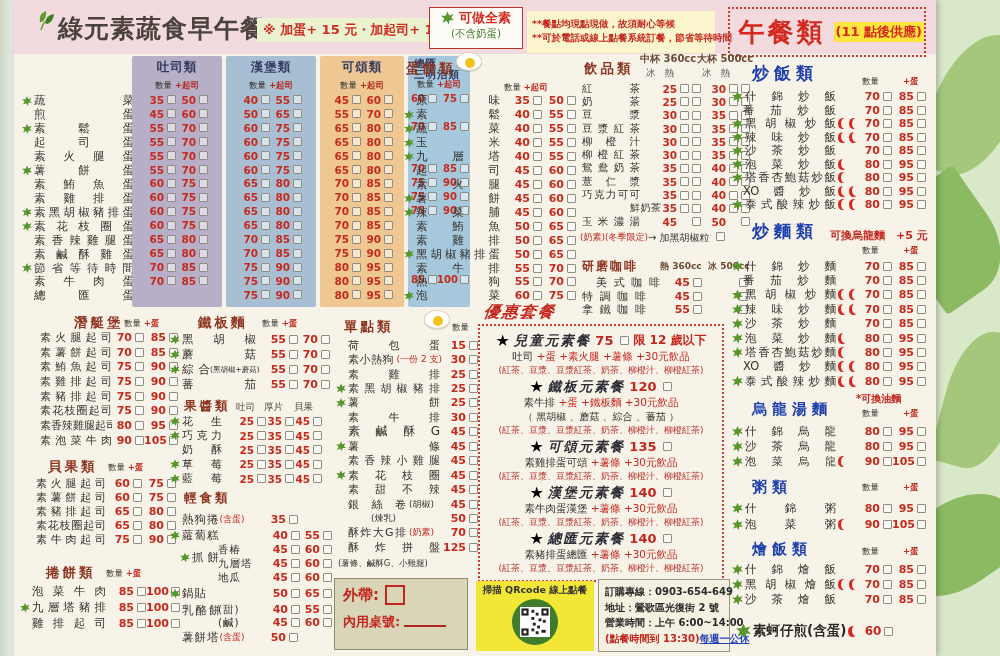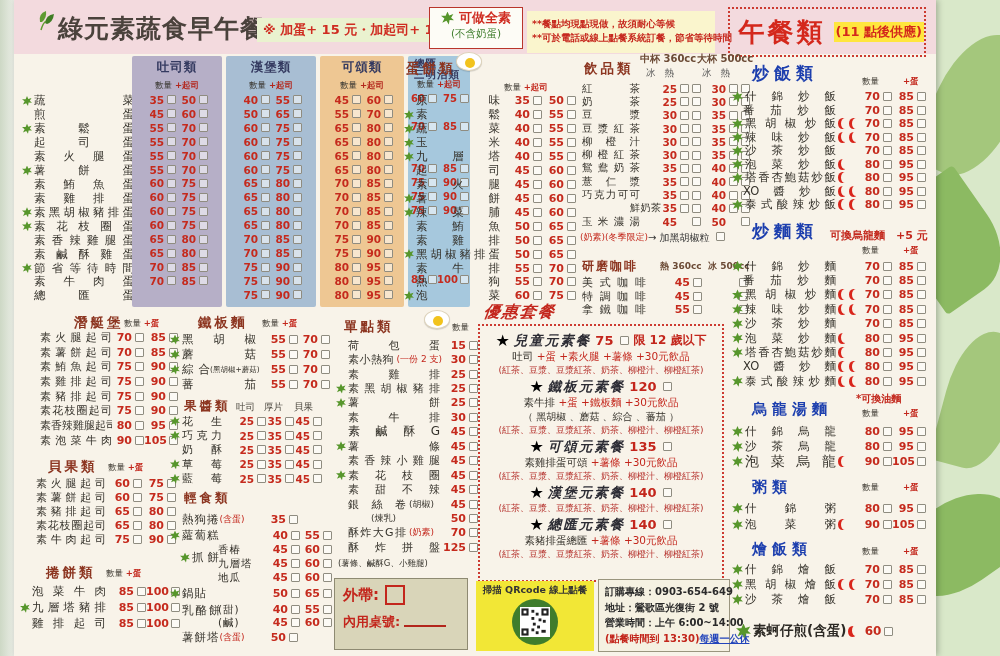--- a/index.html
+++ b/index.html
@@ -774,21 +774,21 @@
         </span>
       </div>
     </div>
   <div class="abs note-red" style="left:580px;top:231px;font-size:9px;">(奶素)(冬季限定)</div>
   <div class="abs" style="left:648px;top:231px;font-size:10px;color:#333;"><span>→ 加黑胡椒粒</span> <span class="cb"></span></div>
   <div class="abs" style="left:582px;top:258px;color:#8c3520;font-weight:bold;font-size:12px;letter-spacing:2px;">研磨咖啡</div>
   <div class="abs" style="left:660px;top:260px;font-size:9px;font-weight:bold;color:#6b4a35;">熱 360cc</div>
   <div class="abs" style="left:708px;top:260px;font-size:9px;font-weight:bold;color:#6b4a35;">冰 500cc</div>
   <div id="sec-coffee" class="abs" style="left:582px;top:276px;width:166px;">
       <div class="row" style="height: 13.4px;">
-        <span class="jn" style="width: 64px; font-size: 11px;">美式咖啡</span>
+        <span class="jn" style="width: 64px; font-size: 11px; margin-left: 14px;">美式咖啡</span>
         <span class="pg">
           <span class="pr" style="width: 18px;">45</span>
           <span class="cb"></span>
           <span style="width: 34px;"></span>
           <span class="cb"></span>
         </span>
       </div>
       <div class="row" style="height: 13.4px;">
         <span class="jn" style="width: 64px; font-size: 11px;">特調咖啡</span>
         <span class="pg">
@@ -836,20 +836,21 @@
         <span class="cb"></span>
       </div>
       <div class="combo-comp"><span style="color: rgb(53, 50, 43);">素雞排蛋可頌</span><span style="color: rgb(195, 38, 28);"> +薯條 +30元飲品</span></div>
       <div class="combo-drinks">(紅茶、豆漿、豆漿紅茶、奶茶、柳橙汁、柳橙紅茶)</div>
       <div class="combo-line1">
         <span>★</span>
         <span class="combo-name">漢堡元素餐</span>
         <span style="color: rgb(195, 38, 28); font-weight: bold; font-size: 13px;">140</span>
         <span class="cb"></span>
       </div>
+      <div class="combo-comp"><span style="color: rgb(53, 50, 43);">素牛肉蛋漢堡</span><span style="color: rgb(195, 38, 28);"> +薯條 +30元飲品</span></div>
       <div class="combo-drinks">(紅茶、豆漿、豆漿紅茶、奶茶、柳橙汁、柳橙紅茶)</div>
       <div class="combo-line1">
         <span>★</span>
         <span class="combo-name">總匯元素餐</span>
         <span style="color: rgb(195, 38, 28); font-weight: bold; font-size: 13px;">140</span>
         <span class="cb"></span>
       </div>
       <div class="combo-comp"><span style="color: rgb(53, 50, 43);">素豬排蛋總匯</span><span style="color: rgb(195, 38, 28);"> +薯條 +30元飲品</span></div>
       <div class="combo-drinks">(紅茶、豆漿、豆漿紅茶、奶茶、柳橙汁、柳橙紅茶)</div>
     </div>
@@ -1679,21 +1680,21 @@
         <span style="width: 26px; display: flex; flex: 0 0 auto;"></span>
         <span class="pg">
           <span class="pr" style="width: 18px;">80</span>
           <span class="cb"></span>
           <span class="pr" style="width: 22px;">95</span>
           <span class="cb"></span>
         </span>
       </div>
       <div class="row" style="height: 15px;">
         <span class="leafstar" style="width: 11px; height: 11px;"></span>
-        <span class="jn" style="width: 108px; font-size: 14px;">泡菜烏龍</span>
+        <span class="jn" style="width: 108px; font-size: 11px;">泡菜烏龍</span>
         <span style="width: 26px; display: flex; flex: 0 0 auto;">
           <span class="chili"></span>
         </span>
         <span class="pg">
           <span class="pr" style="width: 18px;">90</span>
           <span class="cb"></span>
           <span class="pr" style="width: 22px;">105</span>
           <span class="cb"></span>
         </span>
       </div>

